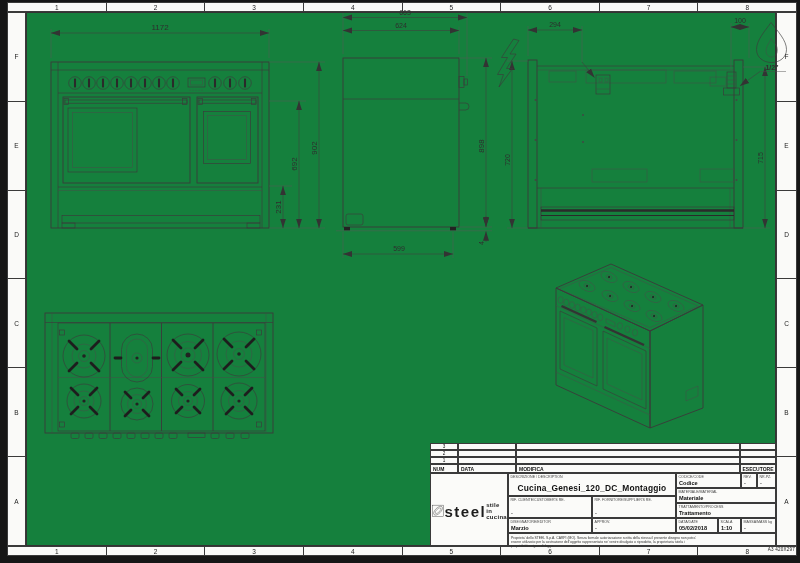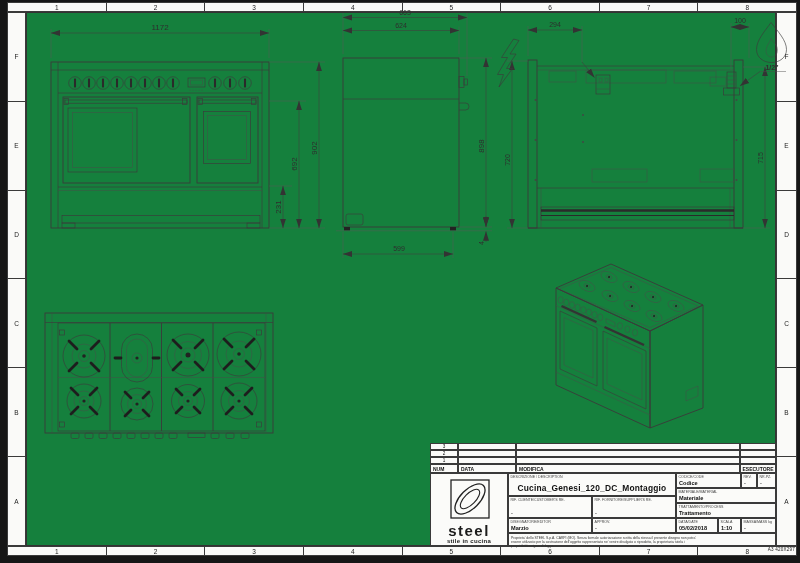--- a/index.html
+++ b/index.html
@@ -23,21 +23,21 @@
   .tb .cell{position:absolute;border:0.6px solid #3a3a3a;background:#fbfbf9;box-sizing:border-box;}
   .lab{position:absolute;top:0.5px;left:1.5px;font-size:3.6px;color:#444;white-space:nowrap;}
   .val{position:absolute;left:2px;bottom:1px;font-size:5.6px;color:#111;font-weight:bold;white-space:nowrap;}
   .val.plain{font-weight:normal;}
   .hdr{font-size:5px;font-weight:bold;color:#111;display:flex;align-items:center;padding-left:2px;}
   .hdr.c{justify-content:center;padding-left:0;}
   .revnum{display:flex;align-items:center;justify-content:center;font-size:4.6px;color:#111;}
   .desc-val{position:absolute;inset:0;display:flex;align-items:center;justify-content:center;
             font-size:8.4px;font-weight:600;color:#111;letter-spacing:0.2px;padding-top:6px;}
   .discl{position:absolute;inset:0;padding:1.5px 2px;font-size:3.4px;line-height:1.3;color:#333;}
-  .logo-cell{display:flex;flex-direction:column;align-items:center;justify-content:center;padding-top:3px;}
+  .logo-cell{display:flex;flex-direction:row;align-items:center;justify-content:center;padding-top:3px;}
   .logo-name{font-size:15px;font-weight:bold;color:#1c1c1c;letter-spacing:1.5px;line-height:1;margin-top:1px;}
   .logo-tag{font-size:6px;font-weight:bold;color:#1c1c1c;letter-spacing:0.3px;}
 </style>
 </head>
 <body>
 
 <div class="sheet">
 
   <div class="edge" style="left:0;top:0;width:7px;height:563px"></div>
   <div class="edge" style="left:0;top:0;width:800px;height:2px"></div>

